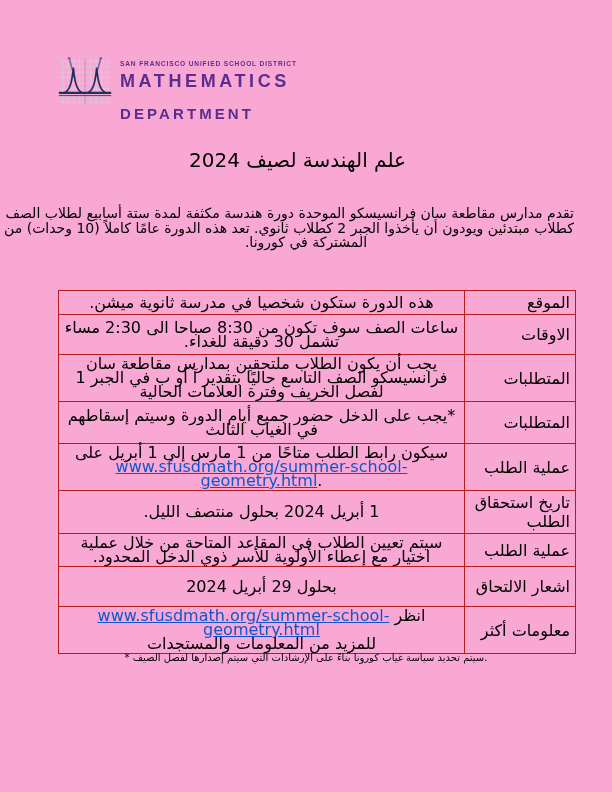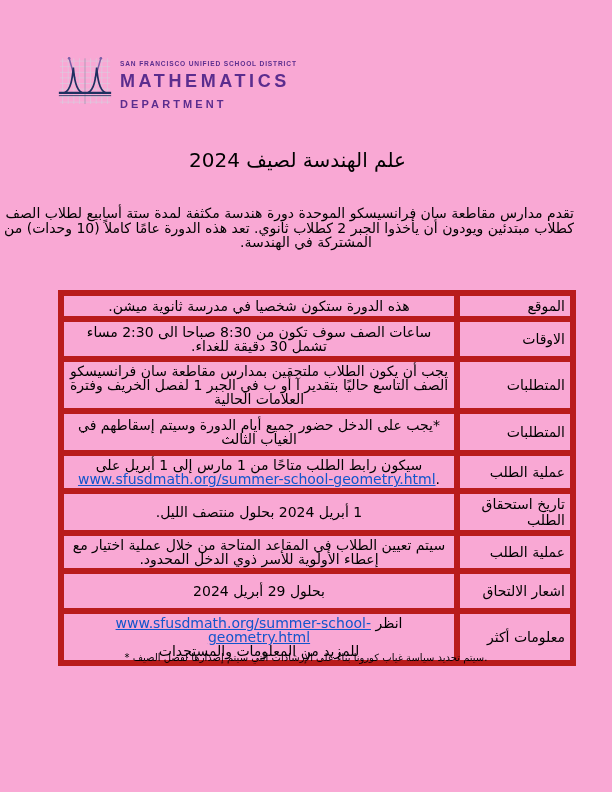--- a/index.html
+++ b/index.html
@@ -12,21 +12,21 @@
     color:#000;
     overflow:hidden;
   }
 
   
   .logo { position:absolute; left:57px; top:55px; display:flex; align-items:flex-start; }
   .logo-icon { width:56px; height:57px; flex:0 0 auto; }
   .logo-text { margin-left:7px; padding-top:5px; font-family:"Liberation Sans", sans-serif; }
   .logo-district { font-size:6.6px; font-weight:bold; letter-spacing:0.85px; color:#5b2d8e; white-space:nowrap; }
   .logo-math { font-size:18px; font-weight:bold; letter-spacing:3.6px; color:#5b2d8e; margin-top:4px; white-space:nowrap; }
-  .logo-dept { font-size:11px; font-weight:bold; letter-spacing:3.1px; color:#5b2d8e; margin-top:6px; white-space:nowrap; }
+  .logo-dept { font-size:15px; font-weight:bold; letter-spacing:3.1px; color:#5b2d8e; margin-top:13px; white-space:nowrap; }
 
   
   .doc-title {
     position:absolute; top:148px; left:0; right:17px;
     text-align:center; font-size:20px; color:#000;
   }
 
   
   .intro {
     position:absolute; top:206px; left:38px; right:38px;
@@ -36,22 +36,22 @@
 
   
   .course-table {
     position:absolute; top:290px; left:58px;
     width:518px;
     border-collapse:collapse;
     direction:rtl;
     table-layout:fixed;
   }
   .course-table td {
-    border:6px solid #b91c1c;
-    font-size:14px;
+    border:1px solid #b91c1c;
+    font-size:16px;
     vertical-align:middle;
     padding:2px 5px;
   }
   .label-cell { width:100px; text-align:right; }
   .content-cell { text-align:center; line-height:14px; }
   .course-table tr:nth-child(1)  { height:22px; }
   .course-table tr:nth-child(2)  { height:40px; }
   .course-table tr:nth-child(3)  { height:31px; }
   .course-table tr:nth-child(4)  { height:42px; }
   .course-table tr:nth-child(5)  { height:27px; }
@@ -117,21 +117,21 @@
       <div class="logo-math">MATHEMATICS</div>
       <div class="logo-dept">DEPARTMENT</div>
     </div>
   </div>
 
   <div class="doc-title" dir="rtl">علم الهندسة لصيف 2024</div>
 
   <div class="intro" dir="rtl">
       <div class="intro-line">تقدم مدارس مقاطعة سان فرانسيسكو الموحدة دورة هندسة مكثفة لمدة ستة أسابيع لطلاب الصف التاسع الحاليين الذين يأخذون الجبر 1</div>
       <div class="intro-line">كطلاب مبتدئين ويودون أن يأخذوا الجبر 2 كطلاب ثانوي. تعد هذه الدورة عامًا كاملاً (10 وحدات) من معايير الولاية الأساسية</div>
-      <div class="intro-line">المشتركة في الهندسة.</div>
+      <div class="intro-line">المشتركة في كورونا.</div>
     </div>
 
   <table class="course-table">
     <tbody>
         <tr>
           <td class="label-cell">الموقع</td>
           <td class="content-cell">
             <div class="cell-line" dir="rtl"><span>هذه الدورة ستكون شخصيا في مدرسة ثانوية ميشن.</span></div>
           </td>
         </tr>

